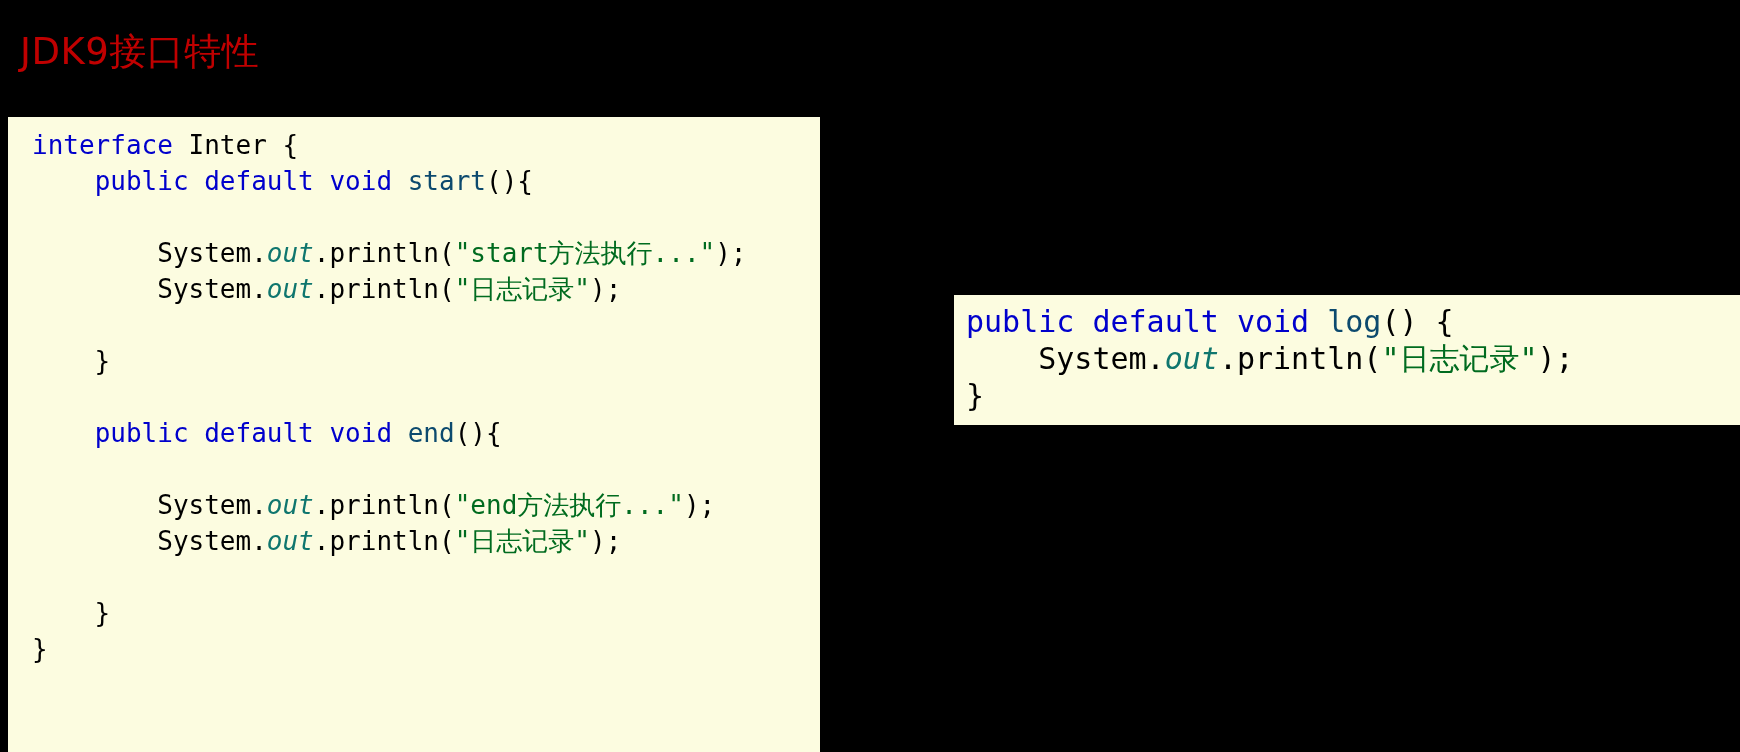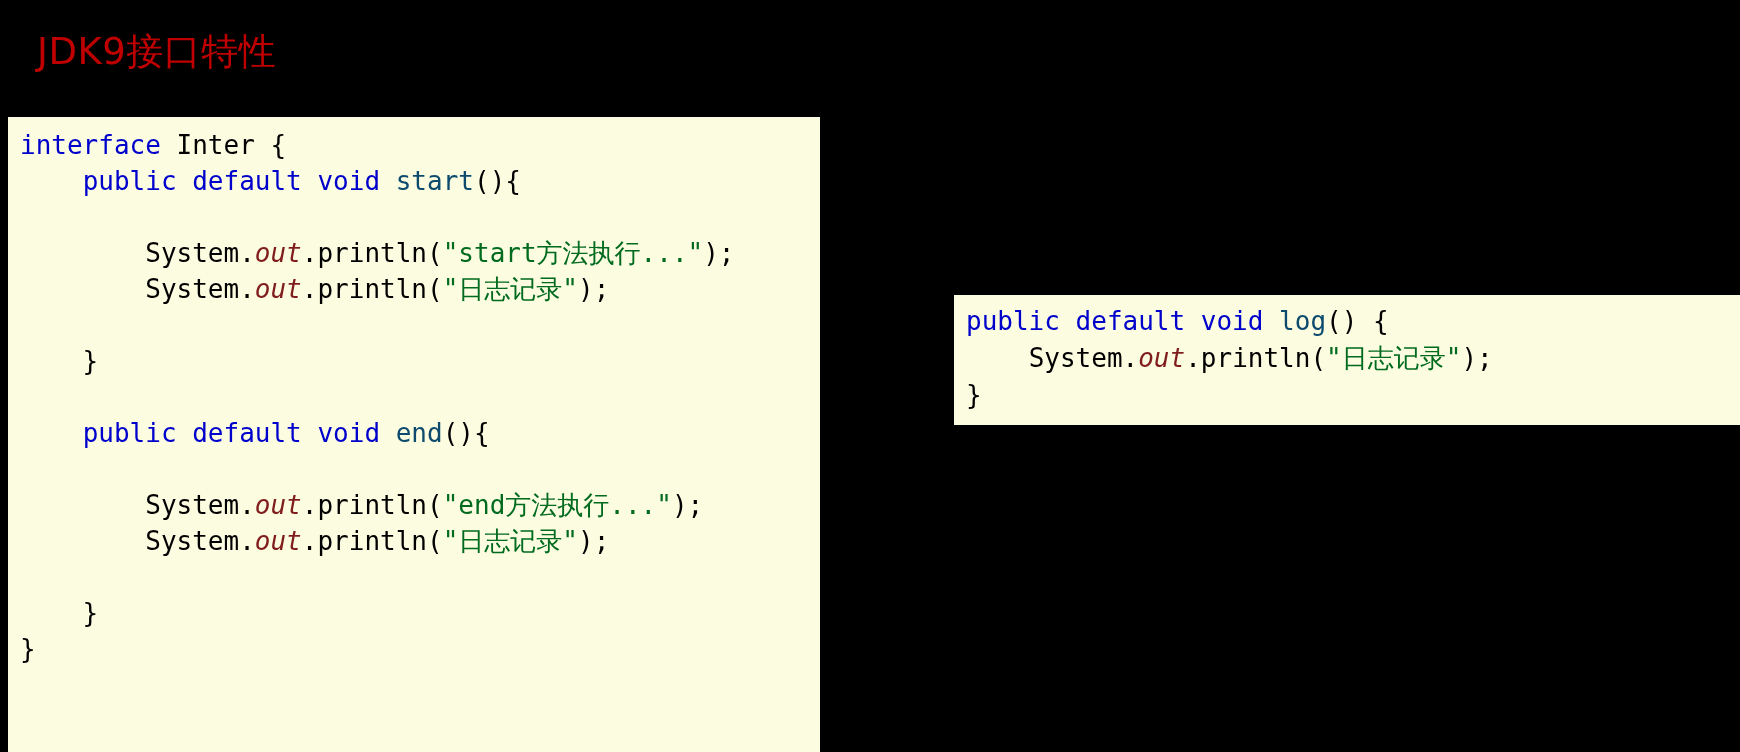--- a/index.html
+++ b/index.html
@@ -19,21 +19,20 @@
   #slide-title {
     position: absolute;
     left: 20px;
     top: 28px;
     font-family: "DejaVu Sans", sans-serif;
     font-size: 37px;
     line-height: 48px;
     color: #C00000;
     white-space: pre;
     letter-spacing: 0.5px;
-    margin-left: 17px;
   }
 
   
   .code-panel {
     position: absolute;
     background: #FCFCE0;
     font-family: "DejaVu Sans Mono", monospace;
     white-space: pre;
     overflow: hidden;
   }
@@ -46,44 +45,44 @@
     font-size: 26px;
     line-height: 36px;
     padding: 10px 0 0 0;
   }
 
   #code-panel-aside {
     left: 954px;
     top: 295px;
     width: 786px;
     height: 122px;
-    font-size: 26px;
+    font-size: 30px;
     line-height: 37px;
     padding: 8px 0 0 0;
   }
 
   .code-line {
     display: block;
     height: 36px;
-    padding-left: 12px;
+    padding-left: 24px;
     color: #000000;
   }
   #code-panel-aside .code-line {
     height: 37px;
     padding-left: 12px;
   }
   .code-line.blank {
     color: transparent;
   }
 
   
   .tok-kw    { color: #0000CC; }
   .tok-fn    { color: #0c4a6e; }
   .tok-plain { color: #000000; }
-  .tok-field { color: #7f1d1d; font-style: italic; }
+  .tok-field { color: #0f766e; font-style: italic; }
   .tok-str   { color: #006B1F; }
 </style>
 </head>
 <body>
 
 <div id="slide-title">JDK9接口特性</div>
 
 <div id="code-panel-main" class="code-panel"><span class="code-line"><span class="tok-kw">interface</span><span class="tok-plain"> </span><span class="tok-plain">Inter</span><span class="tok-plain"> {</span></span><span class="code-line"><span class="tok-plain">    </span><span class="tok-kw">public</span><span class="tok-plain"> </span><span class="tok-kw">default</span><span class="tok-plain"> </span><span class="tok-kw">void</span><span class="tok-plain"> </span><span class="tok-fn">start</span><span class="tok-plain">(){</span></span><span class="code-line blank">&nbsp;</span><span class="code-line"><span class="tok-plain">        </span><span class="tok-plain">System.</span><span class="tok-field">out</span><span class="tok-plain">.println(</span><span class="tok-str">"start方法执行..."</span><span class="tok-plain">);</span></span><span class="code-line"><span class="tok-plain">        </span><span class="tok-plain">System.</span><span class="tok-field">out</span><span class="tok-plain">.println(</span><span class="tok-str">"日志记录"</span><span class="tok-plain">);</span></span><span class="code-line blank">&nbsp;</span><span class="code-line"><span class="tok-plain">    }</span></span><span class="code-line blank">&nbsp;</span><span class="code-line"><span class="tok-plain">    </span><span class="tok-kw">public</span><span class="tok-plain"> </span><span class="tok-kw">default</span><span class="tok-plain"> </span><span class="tok-kw">void</span><span class="tok-plain"> </span><span class="tok-fn">end</span><span class="tok-plain">(){</span></span><span class="code-line blank">&nbsp;</span><span class="code-line"><span class="tok-plain">        </span><span class="tok-plain">System.</span><span class="tok-field">out</span><span class="tok-plain">.println(</span><span class="tok-str">"end方法执行..."</span><span class="tok-plain">);</span></span><span class="code-line"><span class="tok-plain">        </span><span class="tok-plain">System.</span><span class="tok-field">out</span><span class="tok-plain">.println(</span><span class="tok-str">"日志记录"</span><span class="tok-plain">);</span></span><span class="code-line blank">&nbsp;</span><span class="code-line"><span class="tok-plain">    }</span></span><span class="code-line"><span class="tok-plain">}</span></span></div>
 
 <div id="code-panel-aside" class="code-panel"><span class="code-line"><span class="tok-kw">public</span><span class="tok-plain"> </span><span class="tok-kw">default</span><span class="tok-plain"> </span><span class="tok-kw">void</span><span class="tok-plain"> </span><span class="tok-fn">log</span><span class="tok-plain">() {</span></span><span class="code-line"><span class="tok-plain">    </span><span class="tok-plain">System.</span><span class="tok-field">out</span><span class="tok-plain">.println(</span><span class="tok-str">"日志记录"</span><span class="tok-plain">);</span></span><span class="code-line"><span class="tok-plain">}</span></span></div>

